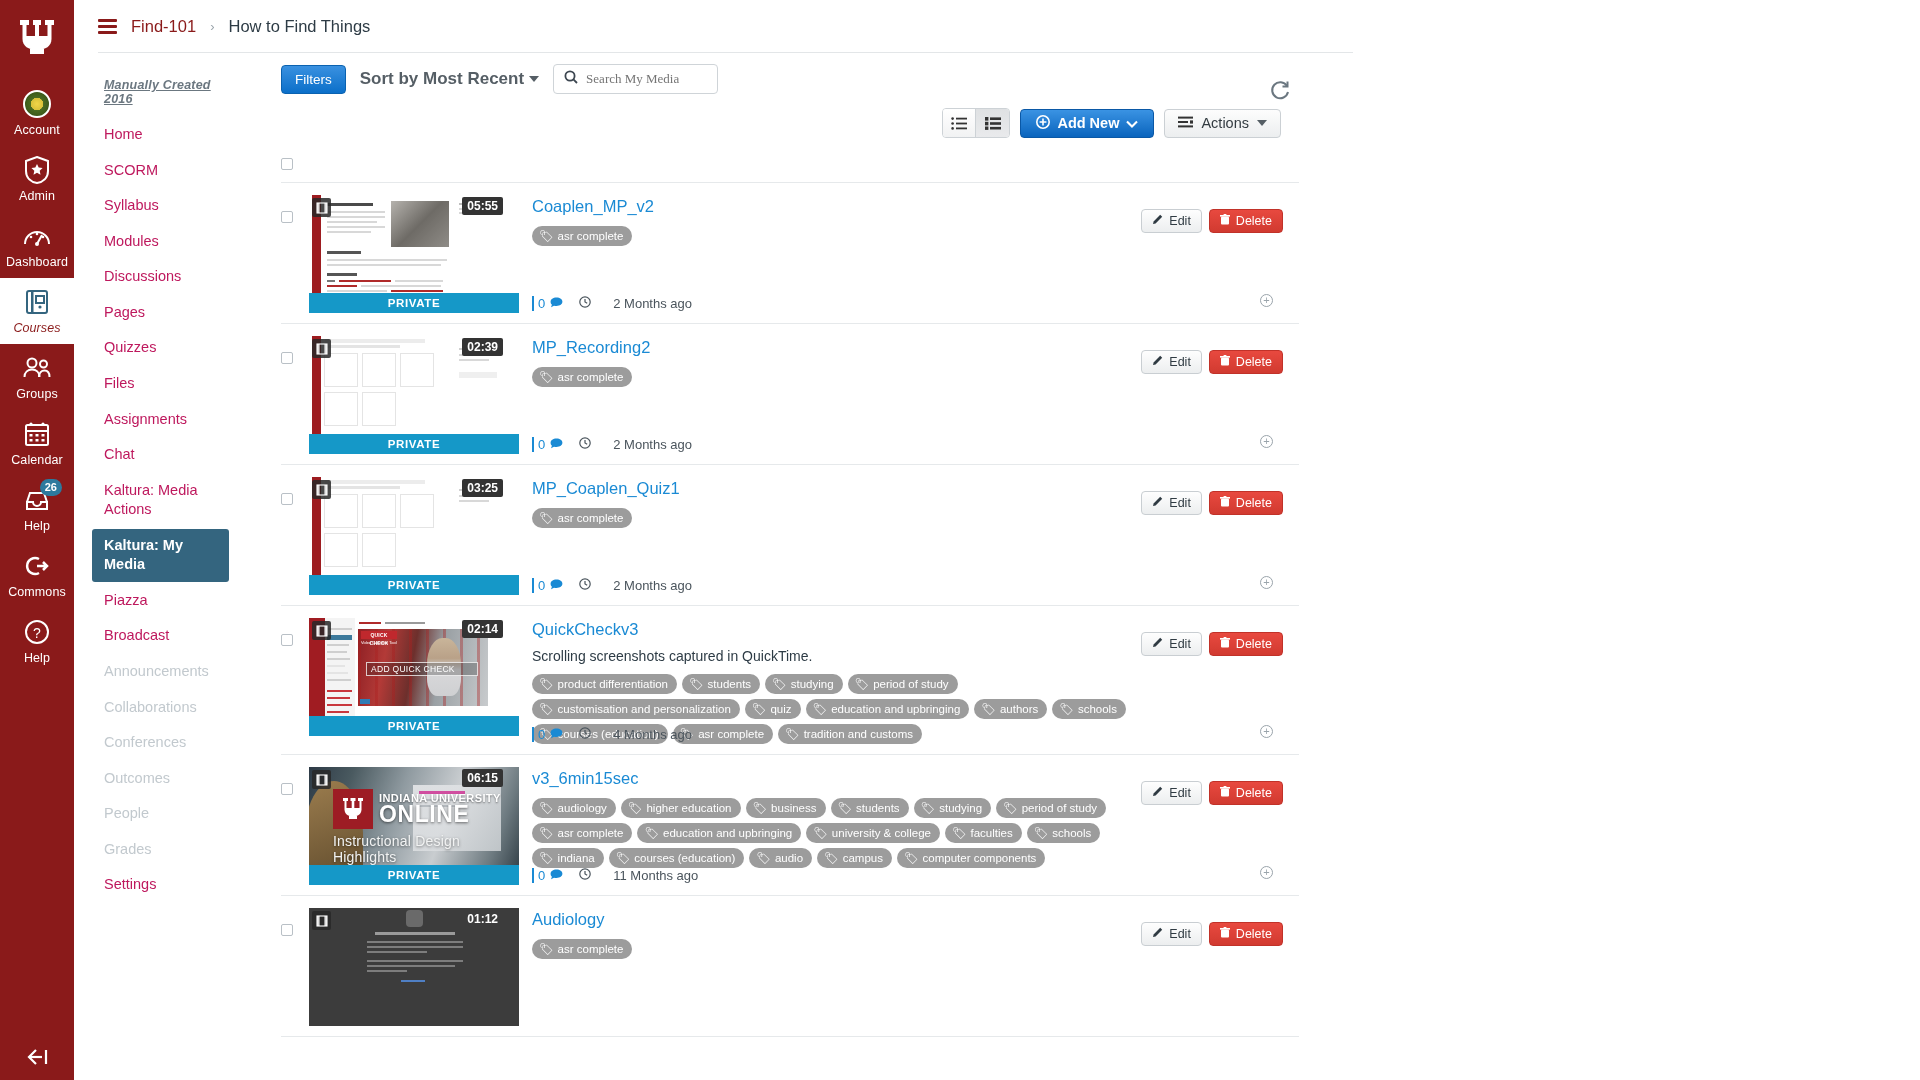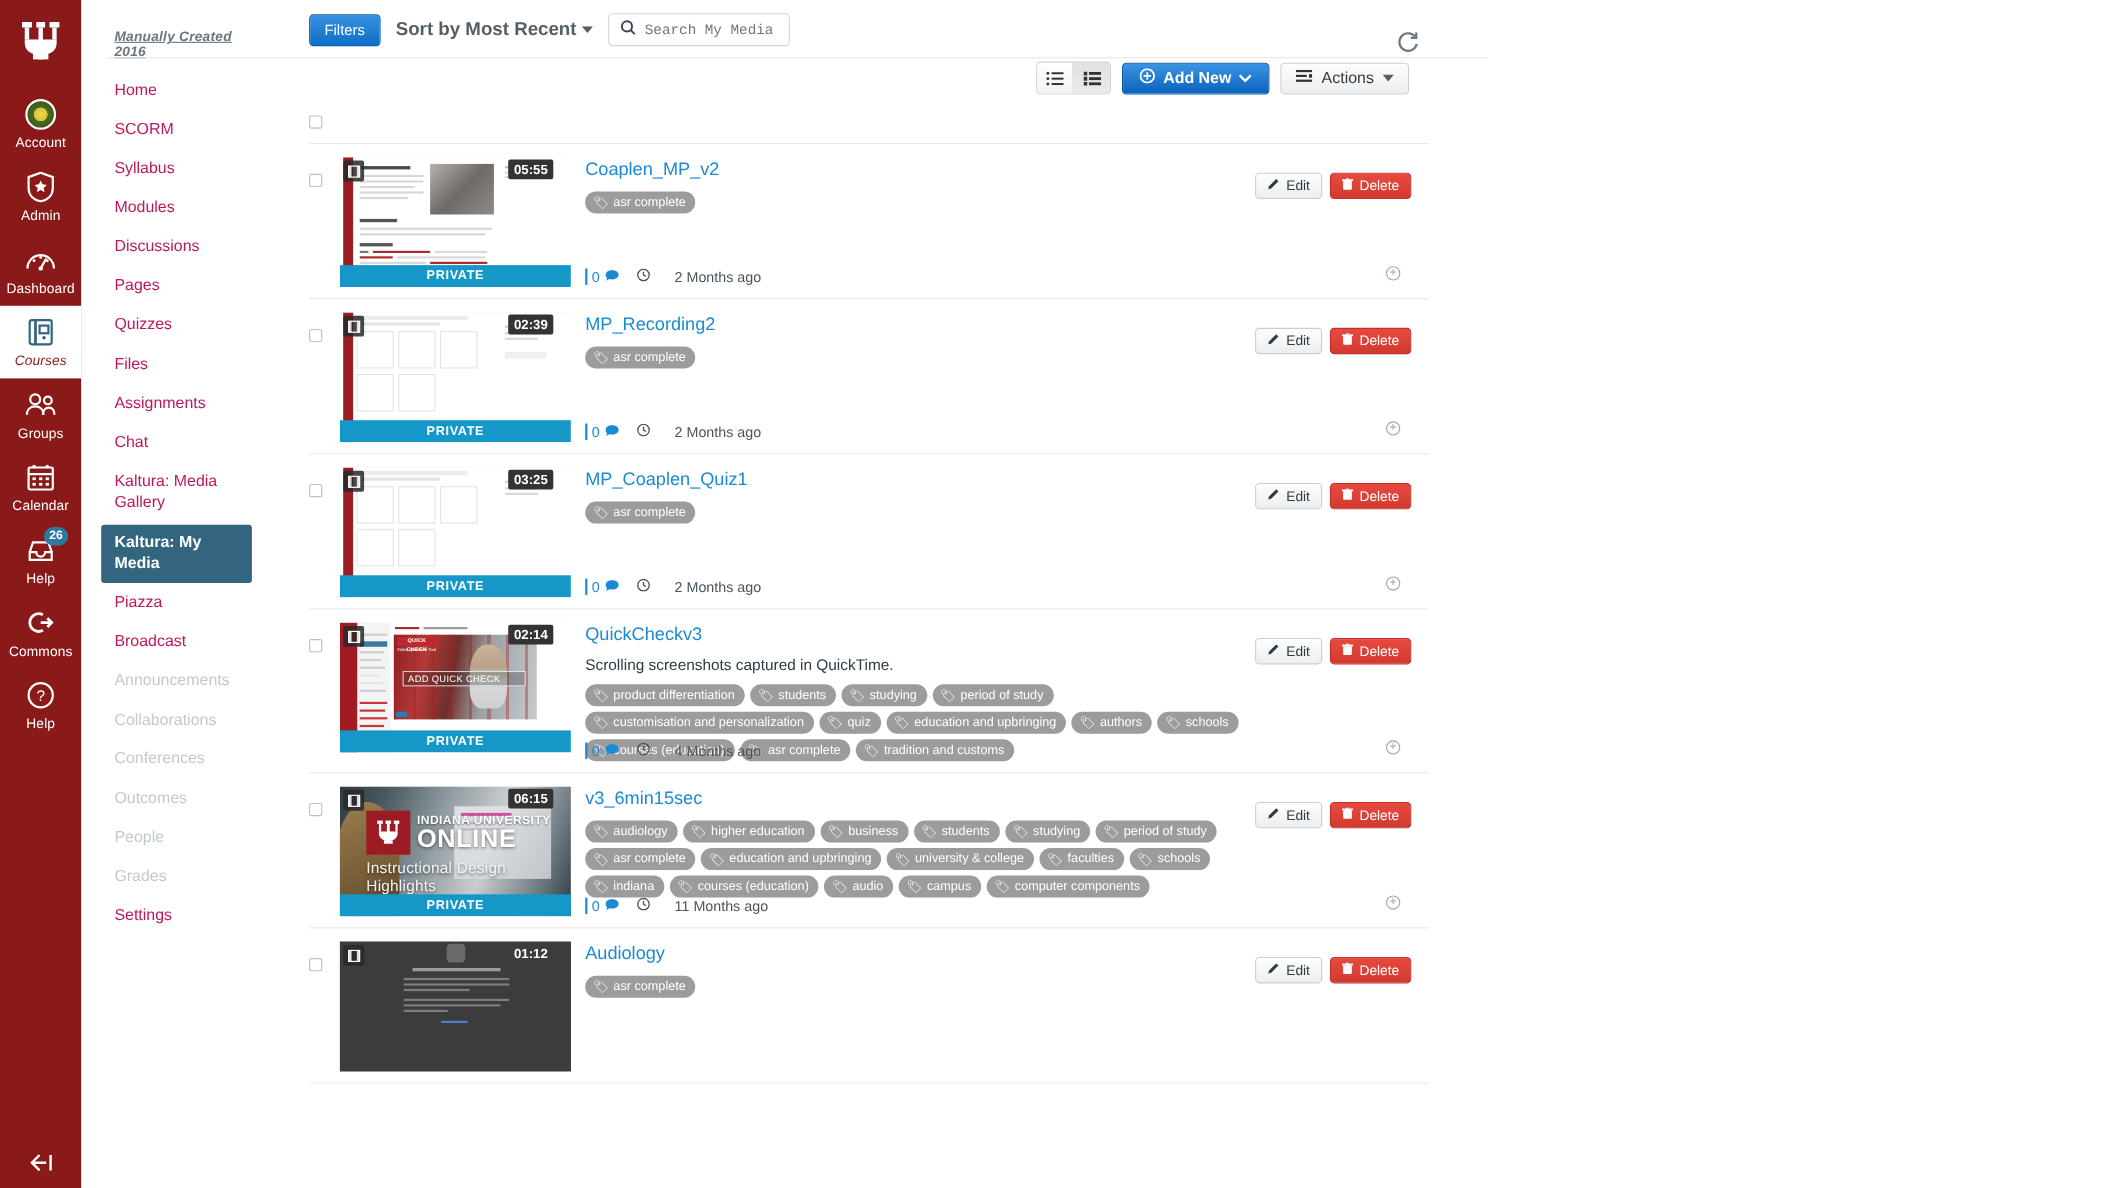--- a/index.html
+++ b/index.html
@@ -102,21 +102,21 @@
     border: 1px solid #0a62b0; color:#fff; font-size:13.5px;
     padding: 6px 13px; border-radius: 4px; cursor:pointer; font-weight: 400;
   }
   #sort-dropdown { font-size: 17px; font-weight: bold; color:#555e65; cursor:pointer; display:flex; align-items:center; gap:5px;}
   .caret { width:0;height:0;border-left:5px solid transparent;border-right:5px solid transparent;border-top:6px solid #555e65; display:inline-block;}
   #search-wrap {
     display:flex; align-items:center; gap:8px;
     border:1px solid #cfd4d8; border-radius:4px; background:#fff;
     padding: 6px 10px; width: 165px; height: 30px;
   }
-  #search-input { border:none; outline:none; font-size:13px; color:#8a9198; width:100%; background:transparent; font-family:Liberation Mono, monospace;}
+  #search-input { border:none; outline:none; font-size:13px; color:#8a9198; width:100%; background:transparent; font-family:Liberation Serif, serif;}
 
   
   #action-bar { display:flex; align-items:center; justify-content:flex-end; gap:10px; margin-bottom: 12px; padding-right: 18px;}
   .view-toggle { display:flex; border:1px solid #cdd2d6; border-radius:4px; overflow:hidden;}
   .view-toggle div {
     width:33px; height:28px; display:flex; align-items:center; justify-content:center;
     background: linear-gradient(#ffffff,#f1f2f3); cursor:pointer; border-right:1px solid #cdd2d6;
   }
   .view-toggle div:last-child { border-right:none;}
   .view-toggle div.active { background: linear-gradient(#dfe1e3,#e9eaec);}
@@ -328,37 +328,47 @@
     <svg width="24" height="18" viewBox="0 0 24 18">
         <path d="M11 2 L4 9 L11 16" fill="none" stroke="#fff" stroke-width="2.2"></path>
         <path d="M4 9 H17" stroke="#fff" stroke-width="2.2"></path>
         <path d="M21 2 V16" stroke="#fff" stroke-width="2.2"></path>
       </svg>
   </div>
 </nav>
 
 <div id="main-wrap">
 
+  <div id="breadcrumb-bar">
+    <div id="hamburger">
+        <span></span>
+        <span></span>
+        <span></span>
+      </div>
+    <a class="crumb">Find-101</a>
+    <span class="crumb-sep">›</span>
+    <span class="crumb current">How to Find Things</span>
+  </div>
   <div id="content-divider"></div>
 
   <div id="body-cols">
 
     <nav id="course-nav">
       <div class="cn-term">Manually Created 2016</div>
       <a class="cn-item">Home</a>
       <a class="cn-item">SCORM</a>
       <a class="cn-item">Syllabus</a>
       <a class="cn-item">Modules</a>
       <a class="cn-item">Discussions</a>
       <a class="cn-item">Pages</a>
       <a class="cn-item">Quizzes</a>
       <a class="cn-item">Files</a>
       <a class="cn-item">Assignments</a>
       <a class="cn-item">Chat</a>
-      <a class="cn-item">Kaltura: Media Gallery</a>
+      <a class="cn-item">Kaltura: Media Actions</a>
       <a class="cn-item active">Kaltura: My Media</a>
       <a class="cn-item">Piazza</a>
       <a class="cn-item">Broadcast</a>
       <a class="cn-item disabled">Announcements</a>
       <a class="cn-item disabled">Collaborations</a>
       <a class="cn-item disabled">Conferences</a>
       <a class="cn-item disabled">Outcomes</a>
       <a class="cn-item disabled">People</a>
       <a class="cn-item disabled">Grades</a>
       <a class="cn-item">Settings</a>

